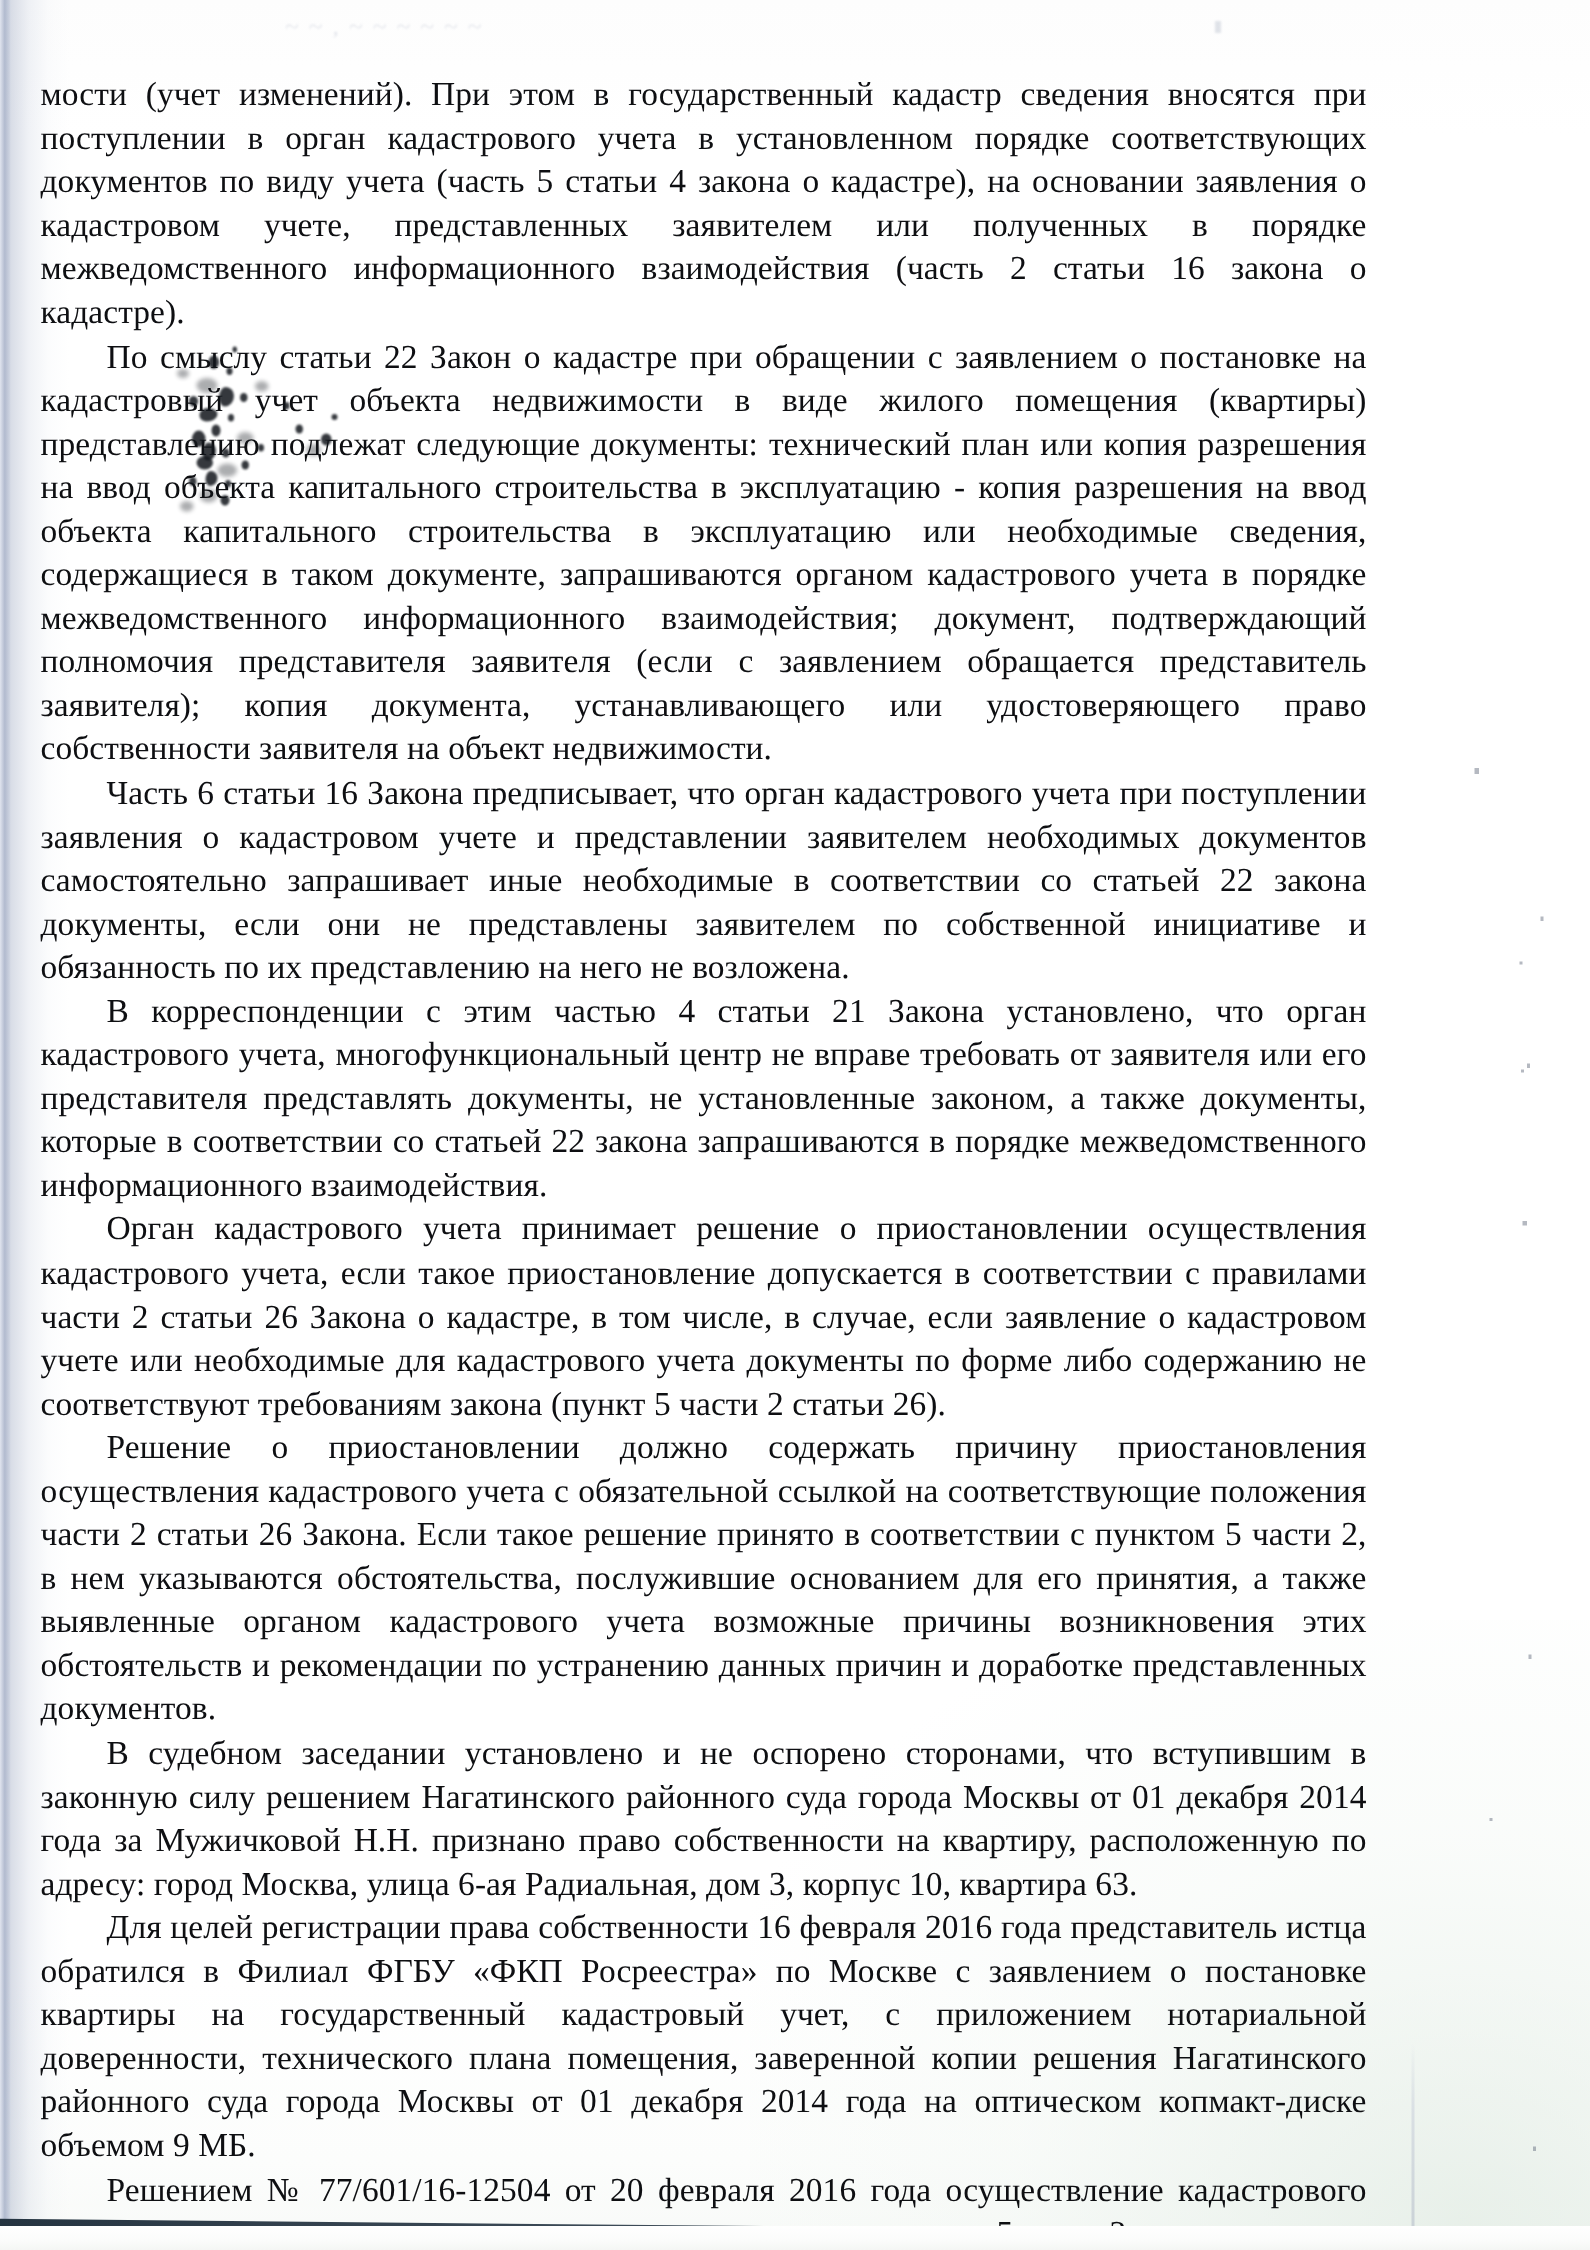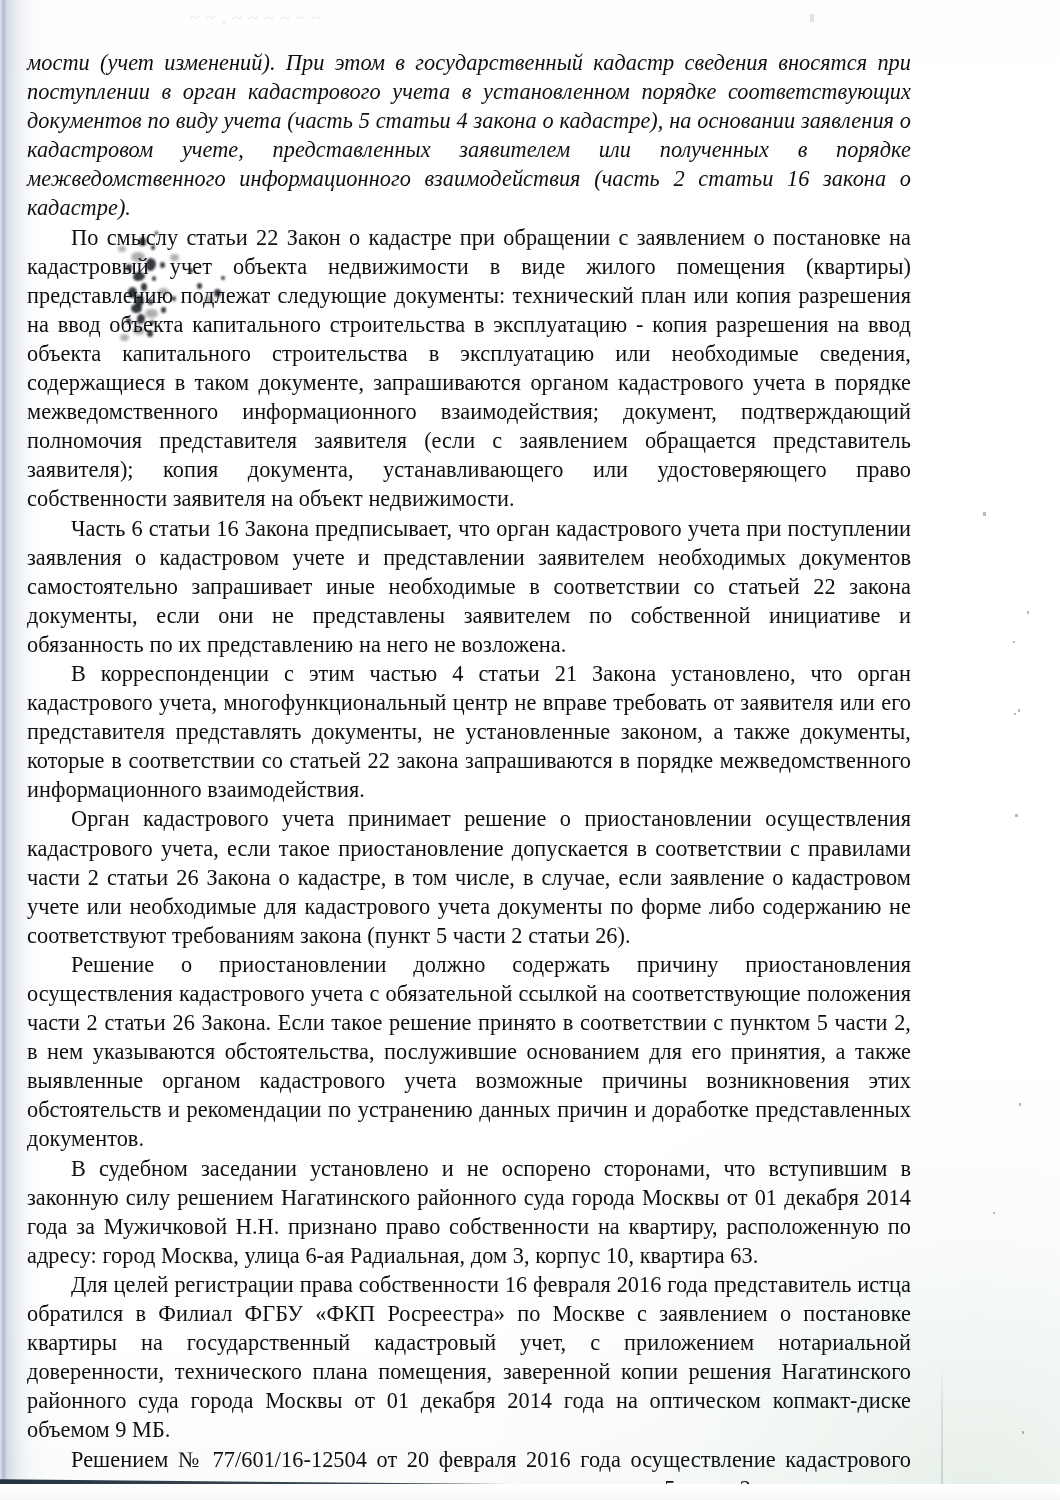--- a/index.html
+++ b/index.html
@@ -161,21 +161,20 @@
   }
 
   .para {
     margin: 0;
     text-indent: 44px;
     text-align: justify;
     hyphens: manual;
   }
   .para.no-indent {
     text-indent: 0;
-    font-style: italic;
   }
 
   
   .blot-layer {
     position: absolute;
     left: 0;
     top: 0;
     width: 1060px;
     height: 1500px;
     pointer-events: none;

